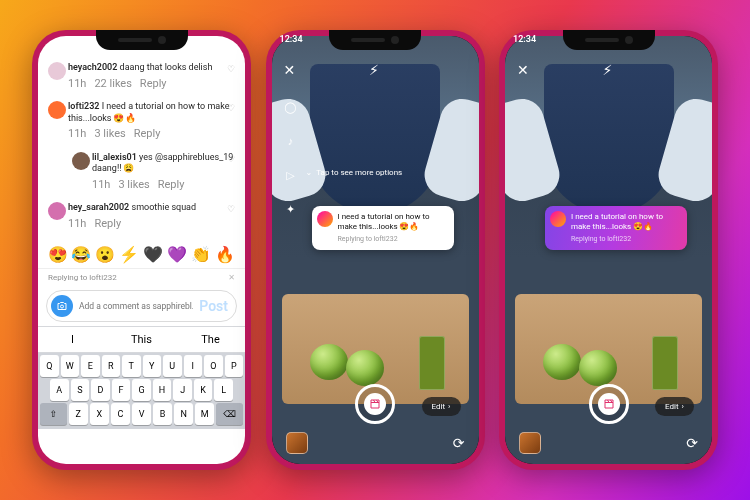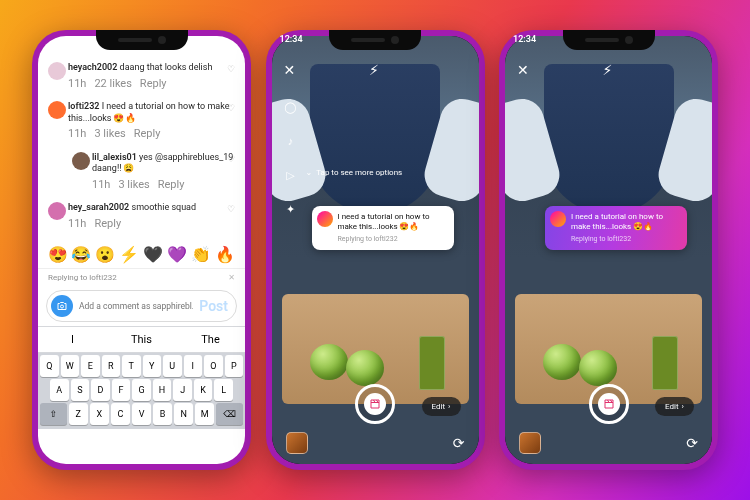--- a/index.html
+++ b/index.html
@@ -1,18 +1,18 @@
 <!DOCTYPE html>
 <html><head>
 <meta charset="utf-8">
 <style>
   *{box-sizing:border-box;margin:0;padding:0;font-family:-apple-system,BlinkMacSystemFont,"Segoe UI",Roboto,Helvetica,Arial,sans-serif;-webkit-font-smoothing:antialiased}
   body{width:750px;height:500px;overflow:hidden;background:linear-gradient(120deg,#f7a81a 0%,#f36f28 25%,#e9384d 55%,#d62fbd 80%,#9d10e8 100%);display:flex;align-items:center;justify-content:space-between;padding:24px 32px}
 
-  .phone{width:219px;height:440px;border-radius:34px;background:#a21caf;padding:6px;box-shadow:0 8px 30px rgba(0,0,0,.35);position:relative;flex-shrink:0}
+  .phone{width:219px;height:440px;border-radius:34px;background:#be185d;padding:6px;box-shadow:0 8px 30px rgba(0,0,0,.35);position:relative;flex-shrink:0}
   .notch{position:absolute;top:0;left:50%;transform:translateX(-50%);width:92px;height:20px;background:#0b0b0b;border-bottom-left-radius:14px;border-bottom-right-radius:14px;z-index:10}
   .notch::before{content:"";position:absolute;left:22px;top:8px;width:34px;height:4px;border-radius:3px;background:#222}
   .notch::after{content:"";position:absolute;right:22px;top:6px;width:8px;height:8px;border-radius:50%;background:#222}
   .screen{width:100%;height:100%;border-radius:28px;overflow:hidden;position:relative;background:#fff}
 
   
   .time{position:absolute;top:4px;left:14px;font-size:9px;font-weight:600;z-index:11;color:#fff}
   .comments{padding:26px 10px 0 10px;font-size:9px;color:#262626}
   .c{display:flex;gap:2px;margin-bottom:10px;position:relative}
   .c .av{width:18px;height:18px;border-radius:50%;flex-shrink:0}

